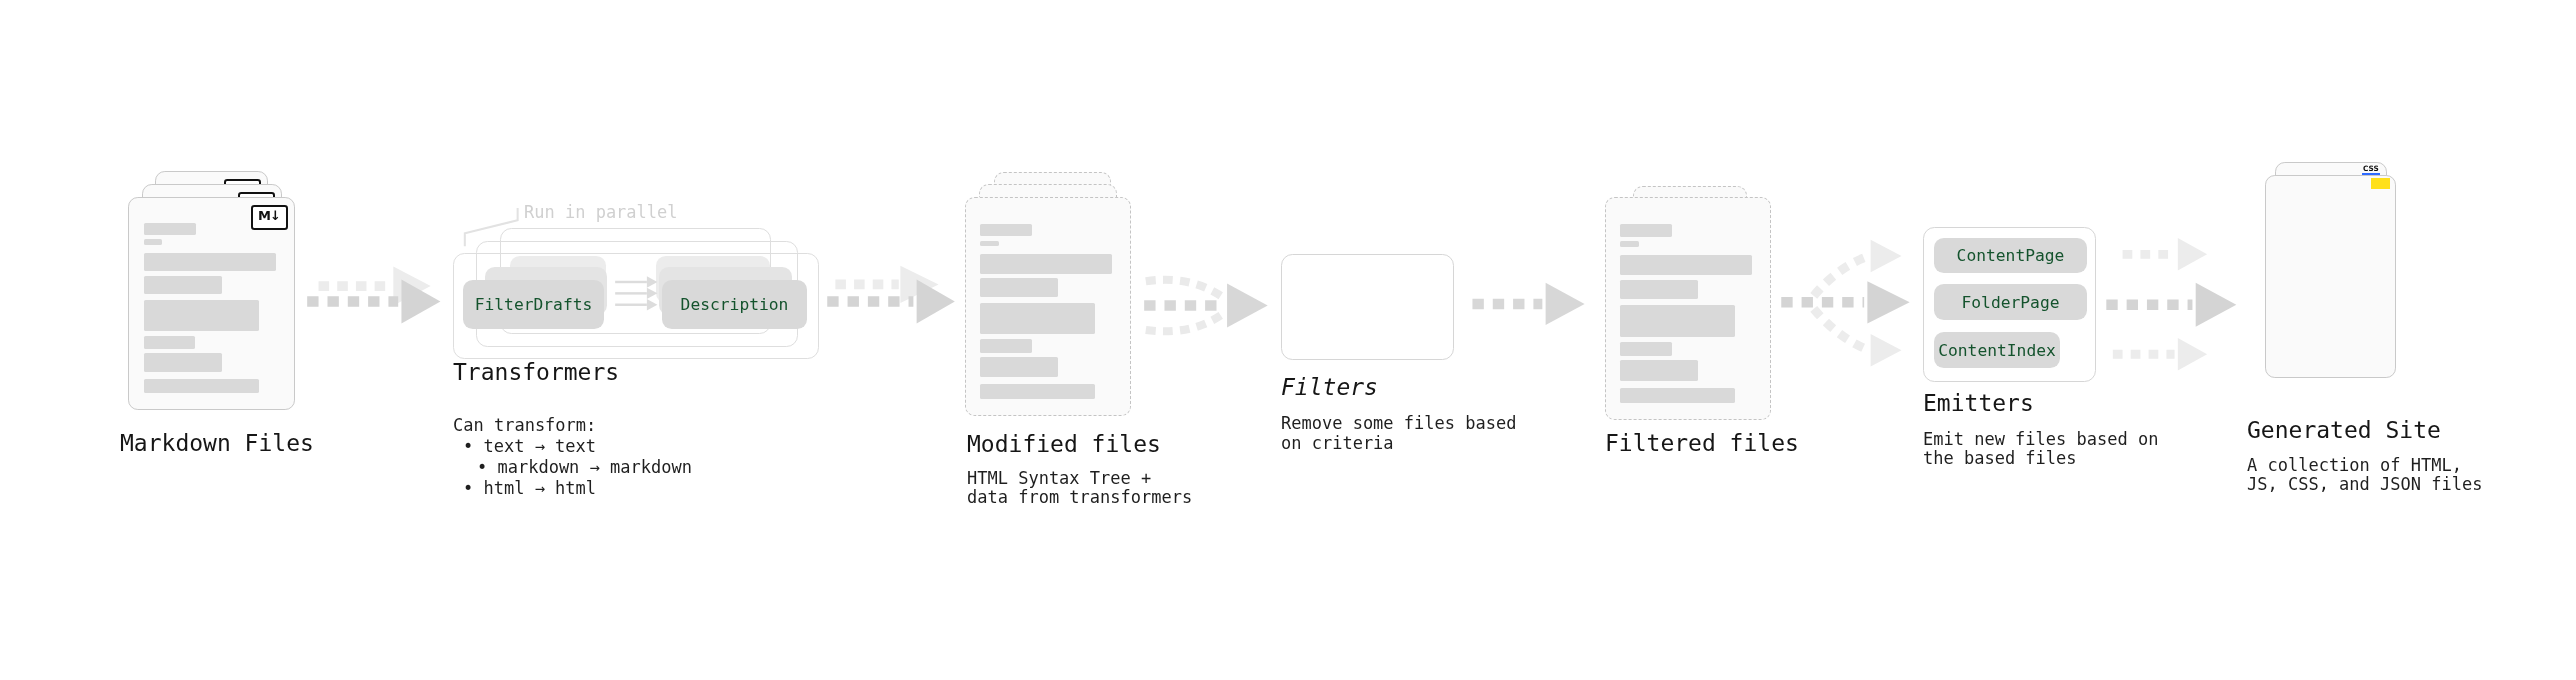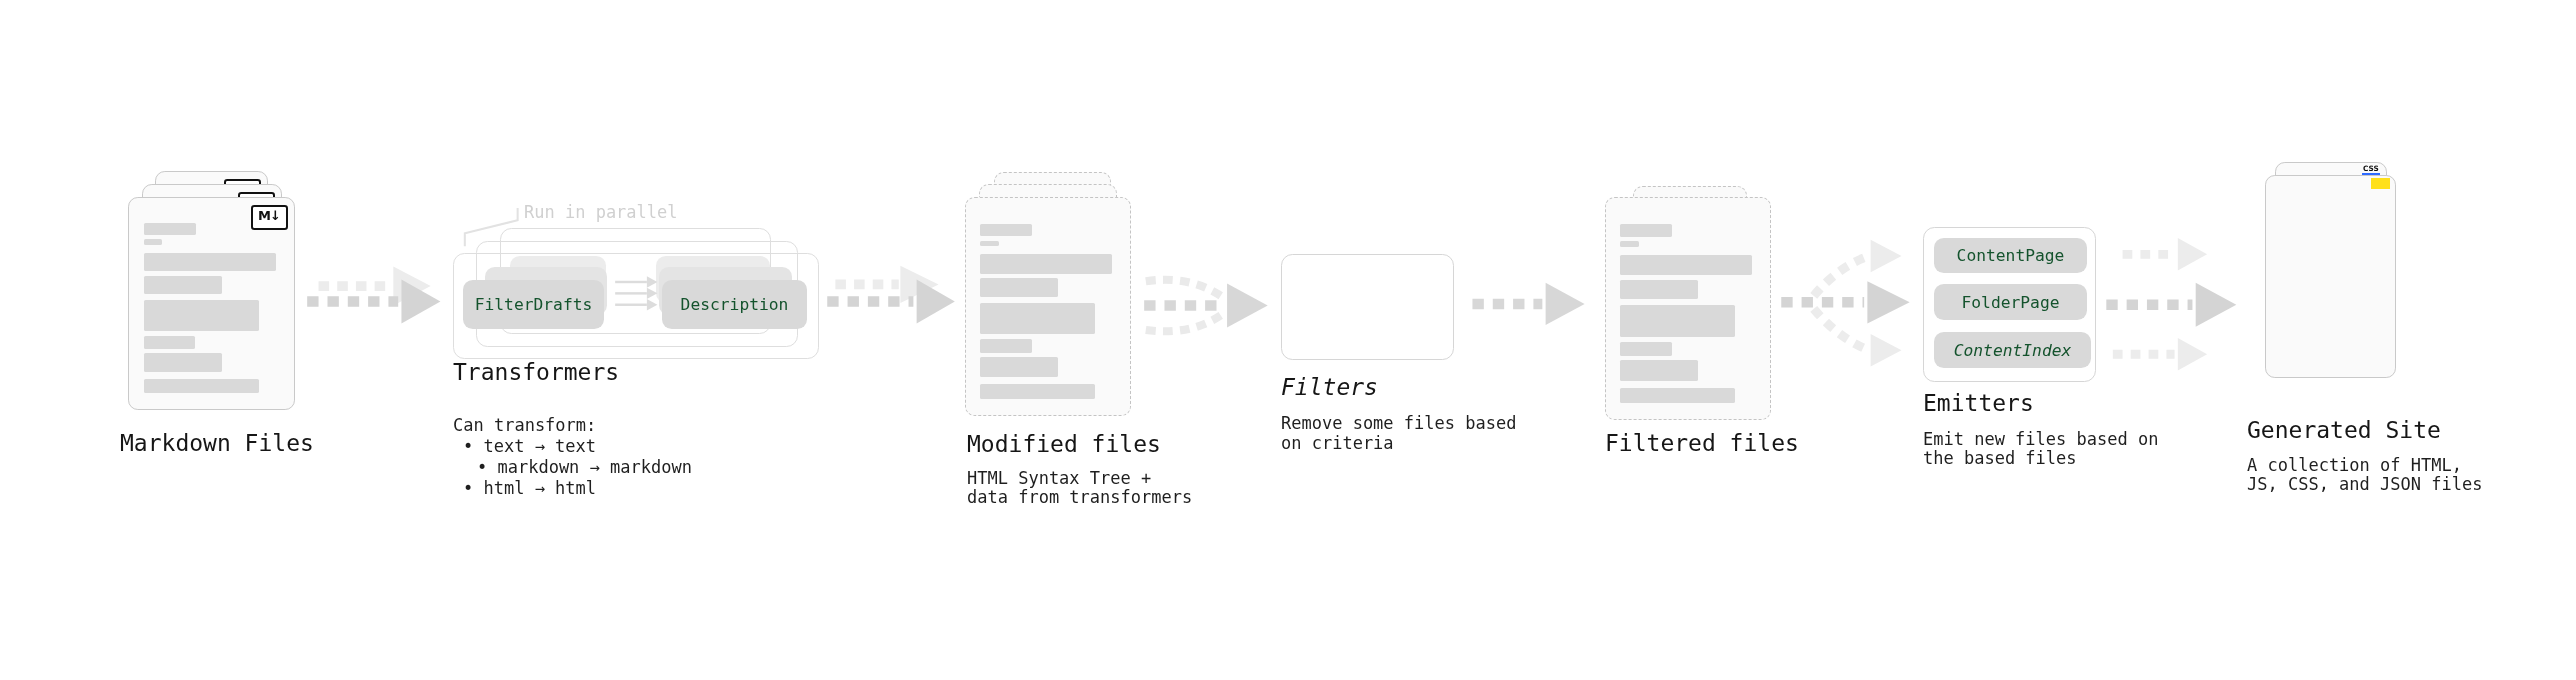--- a/index.html
+++ b/index.html
@@ -140,21 +140,21 @@
   </div>
   <div class="h1" style="left:1605px;top:431px;">Filtered files</div>
 
   <div class="gbox darker" style="left:1923px;top:227px;width:173px;height:155px;"></div>
   <div class="pill" style="left:1934px;top:238px;width:153px;height:35px;">
     <span>ContentPage</span>
   </div>
   <div class="pill" style="left:1934px;top:284px;width:153px;height:36px;">
     <span>FolderPage</span>
   </div>
-  <div class="pill" style="left:1934px;top:332px;width:157px;height:36px;font-style:italic;">
+  <div class="pill" style="left:1934px;top:332px;width:126px;height:36px;">
     <span>ContentIndex</span>
   </div>
   <div class="h1" style="left:1923px;top:391px;">Emitters</div>
   <div class="body-line" style="left:1923px;top:430px;">Emit new files based on</div>
   <div class="body-line" style="left:1923px;top:449px;">the based files</div>
 
   <div class="doc" style="left:2275px;top:162px;width:112px;height:195px;">
     <div class="css-badge">CSS</div>
   </div>
   <div class="doc" style="left:2265px;top:175px;width:131px;height:203px;">

